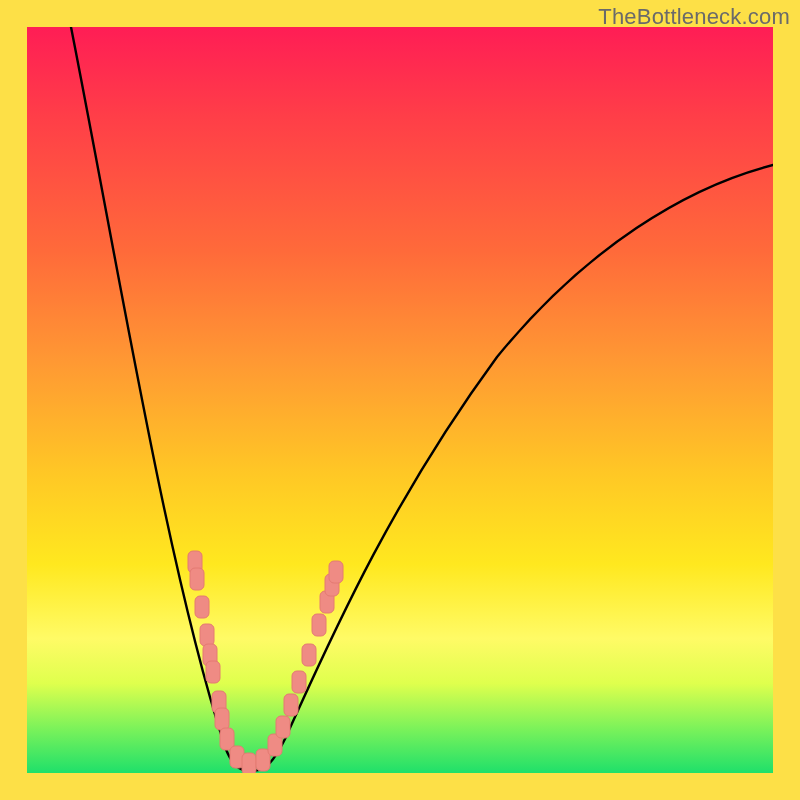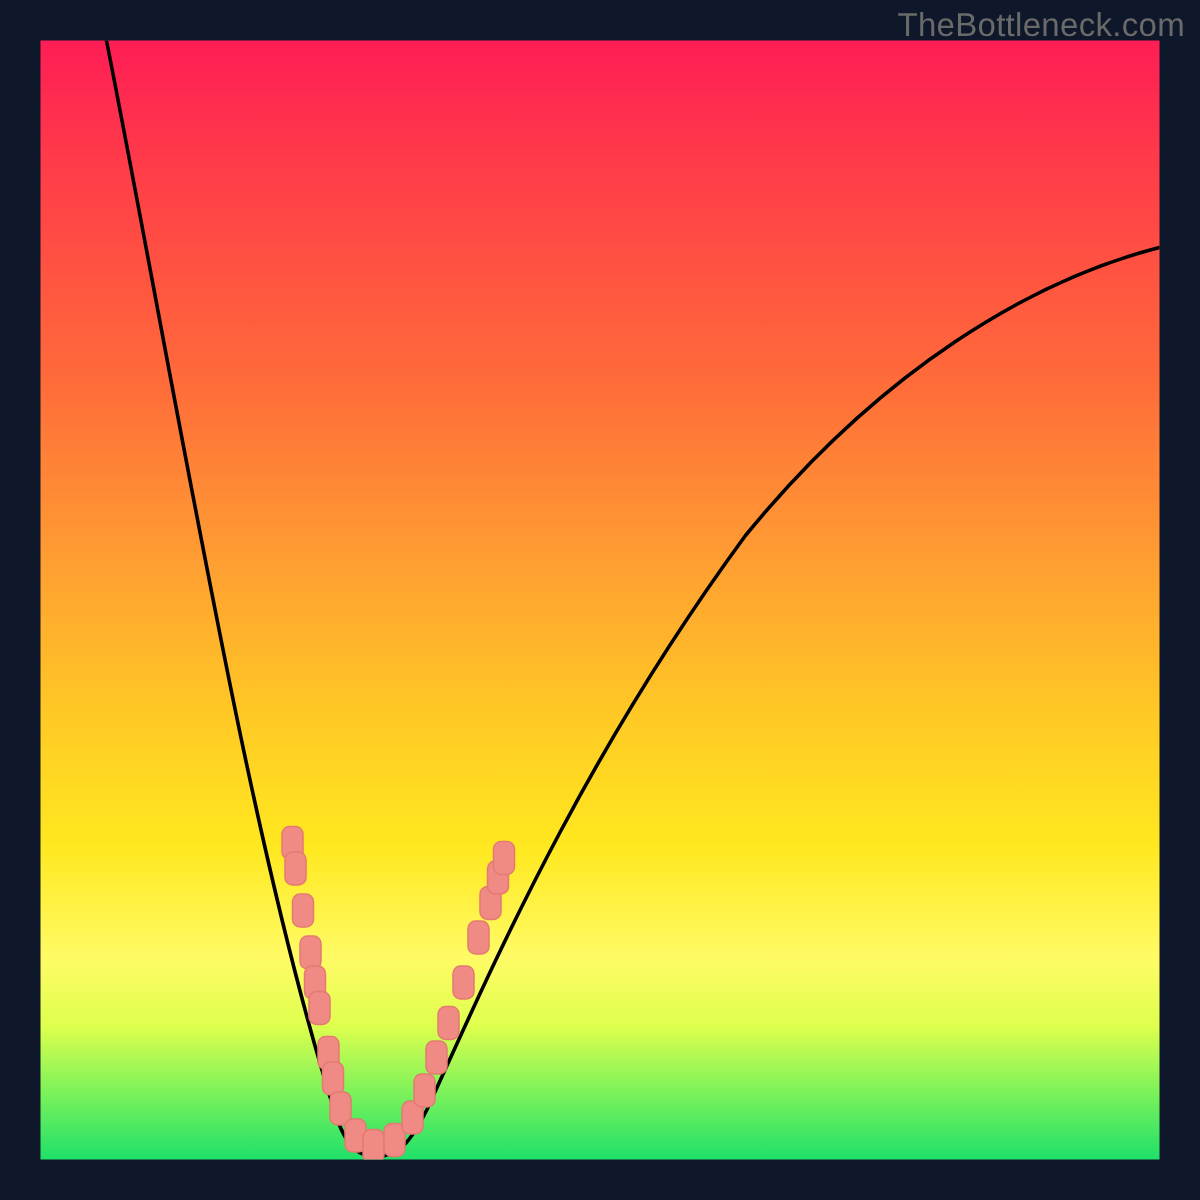--- a/index.html
+++ b/index.html
@@ -10,21 +10,21 @@
     overflow: hidden;
     background: #000;
     font-family: Arial, Helvetica, sans-serif;
   }
   .frame {
     position: absolute;
     left: 0;
     top: 0;
     width: 800px;
     height: 800px;
-    background: #0f172a;
+    background: #fde047;
   }
   .plot {
     position: absolute;
     left: 27px;
     top: 27px;
     width: 746px;
     height: 746px;
     
     background: linear-gradient(
       to bottom,

